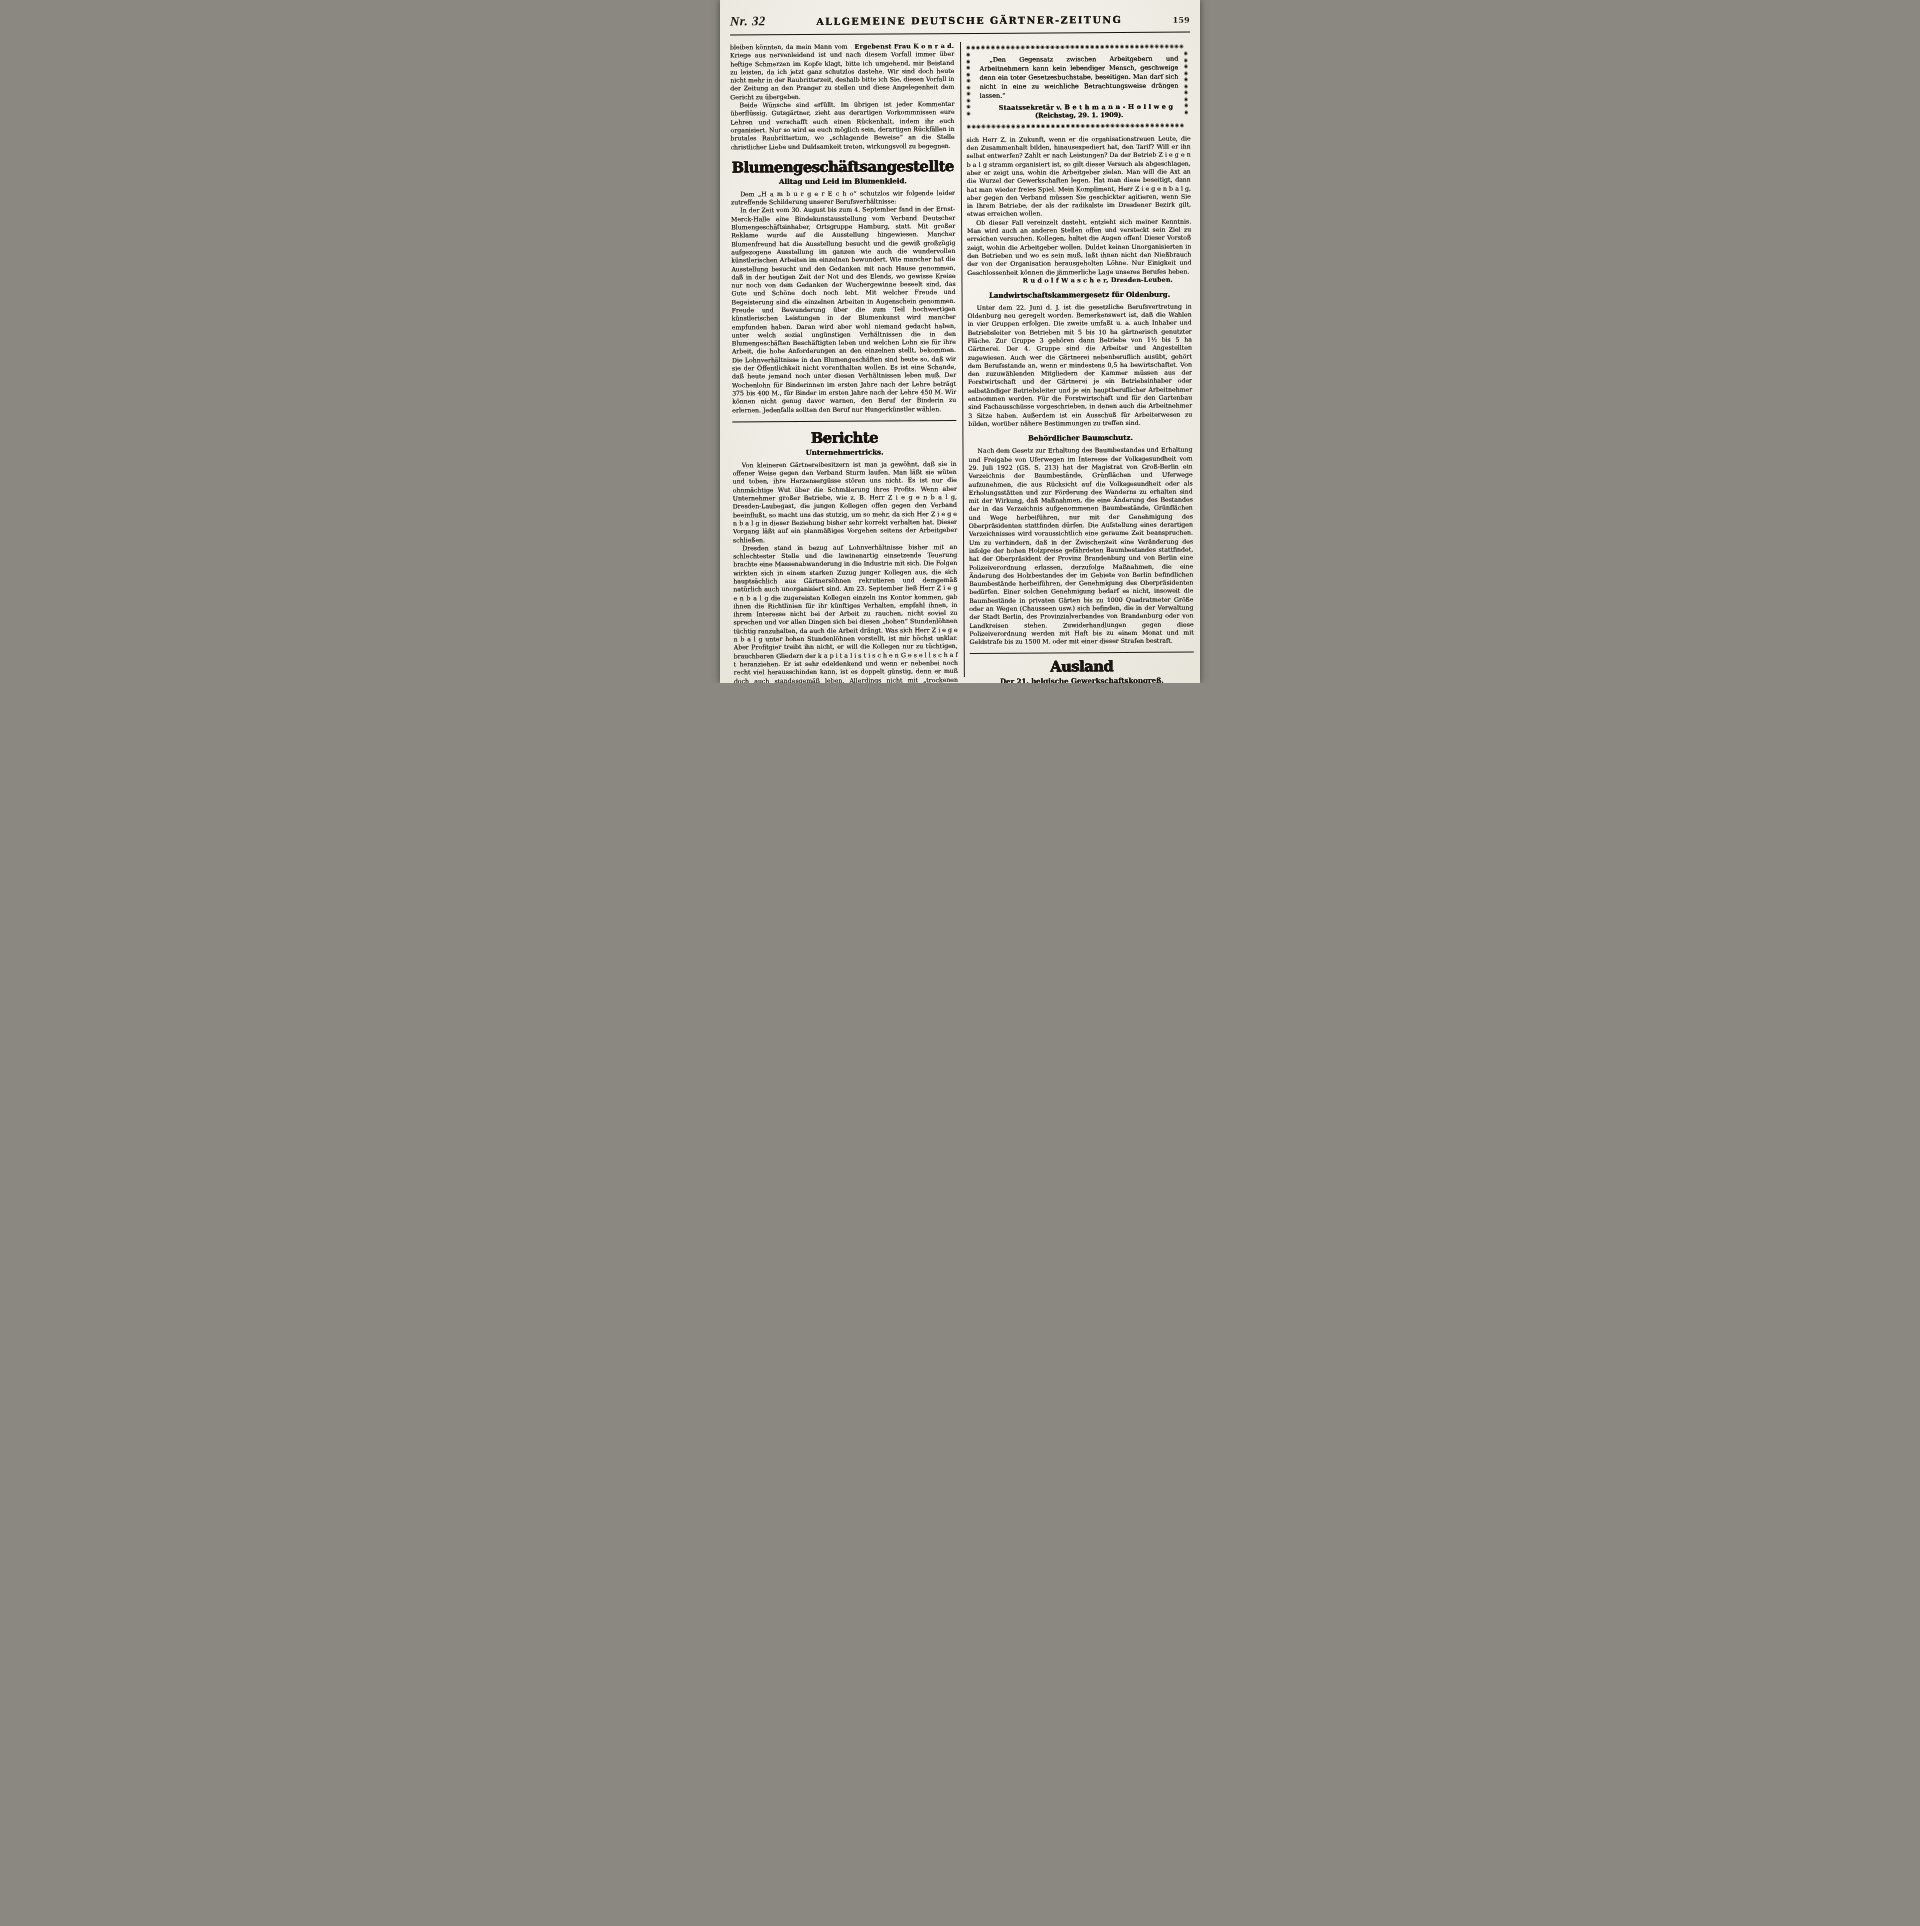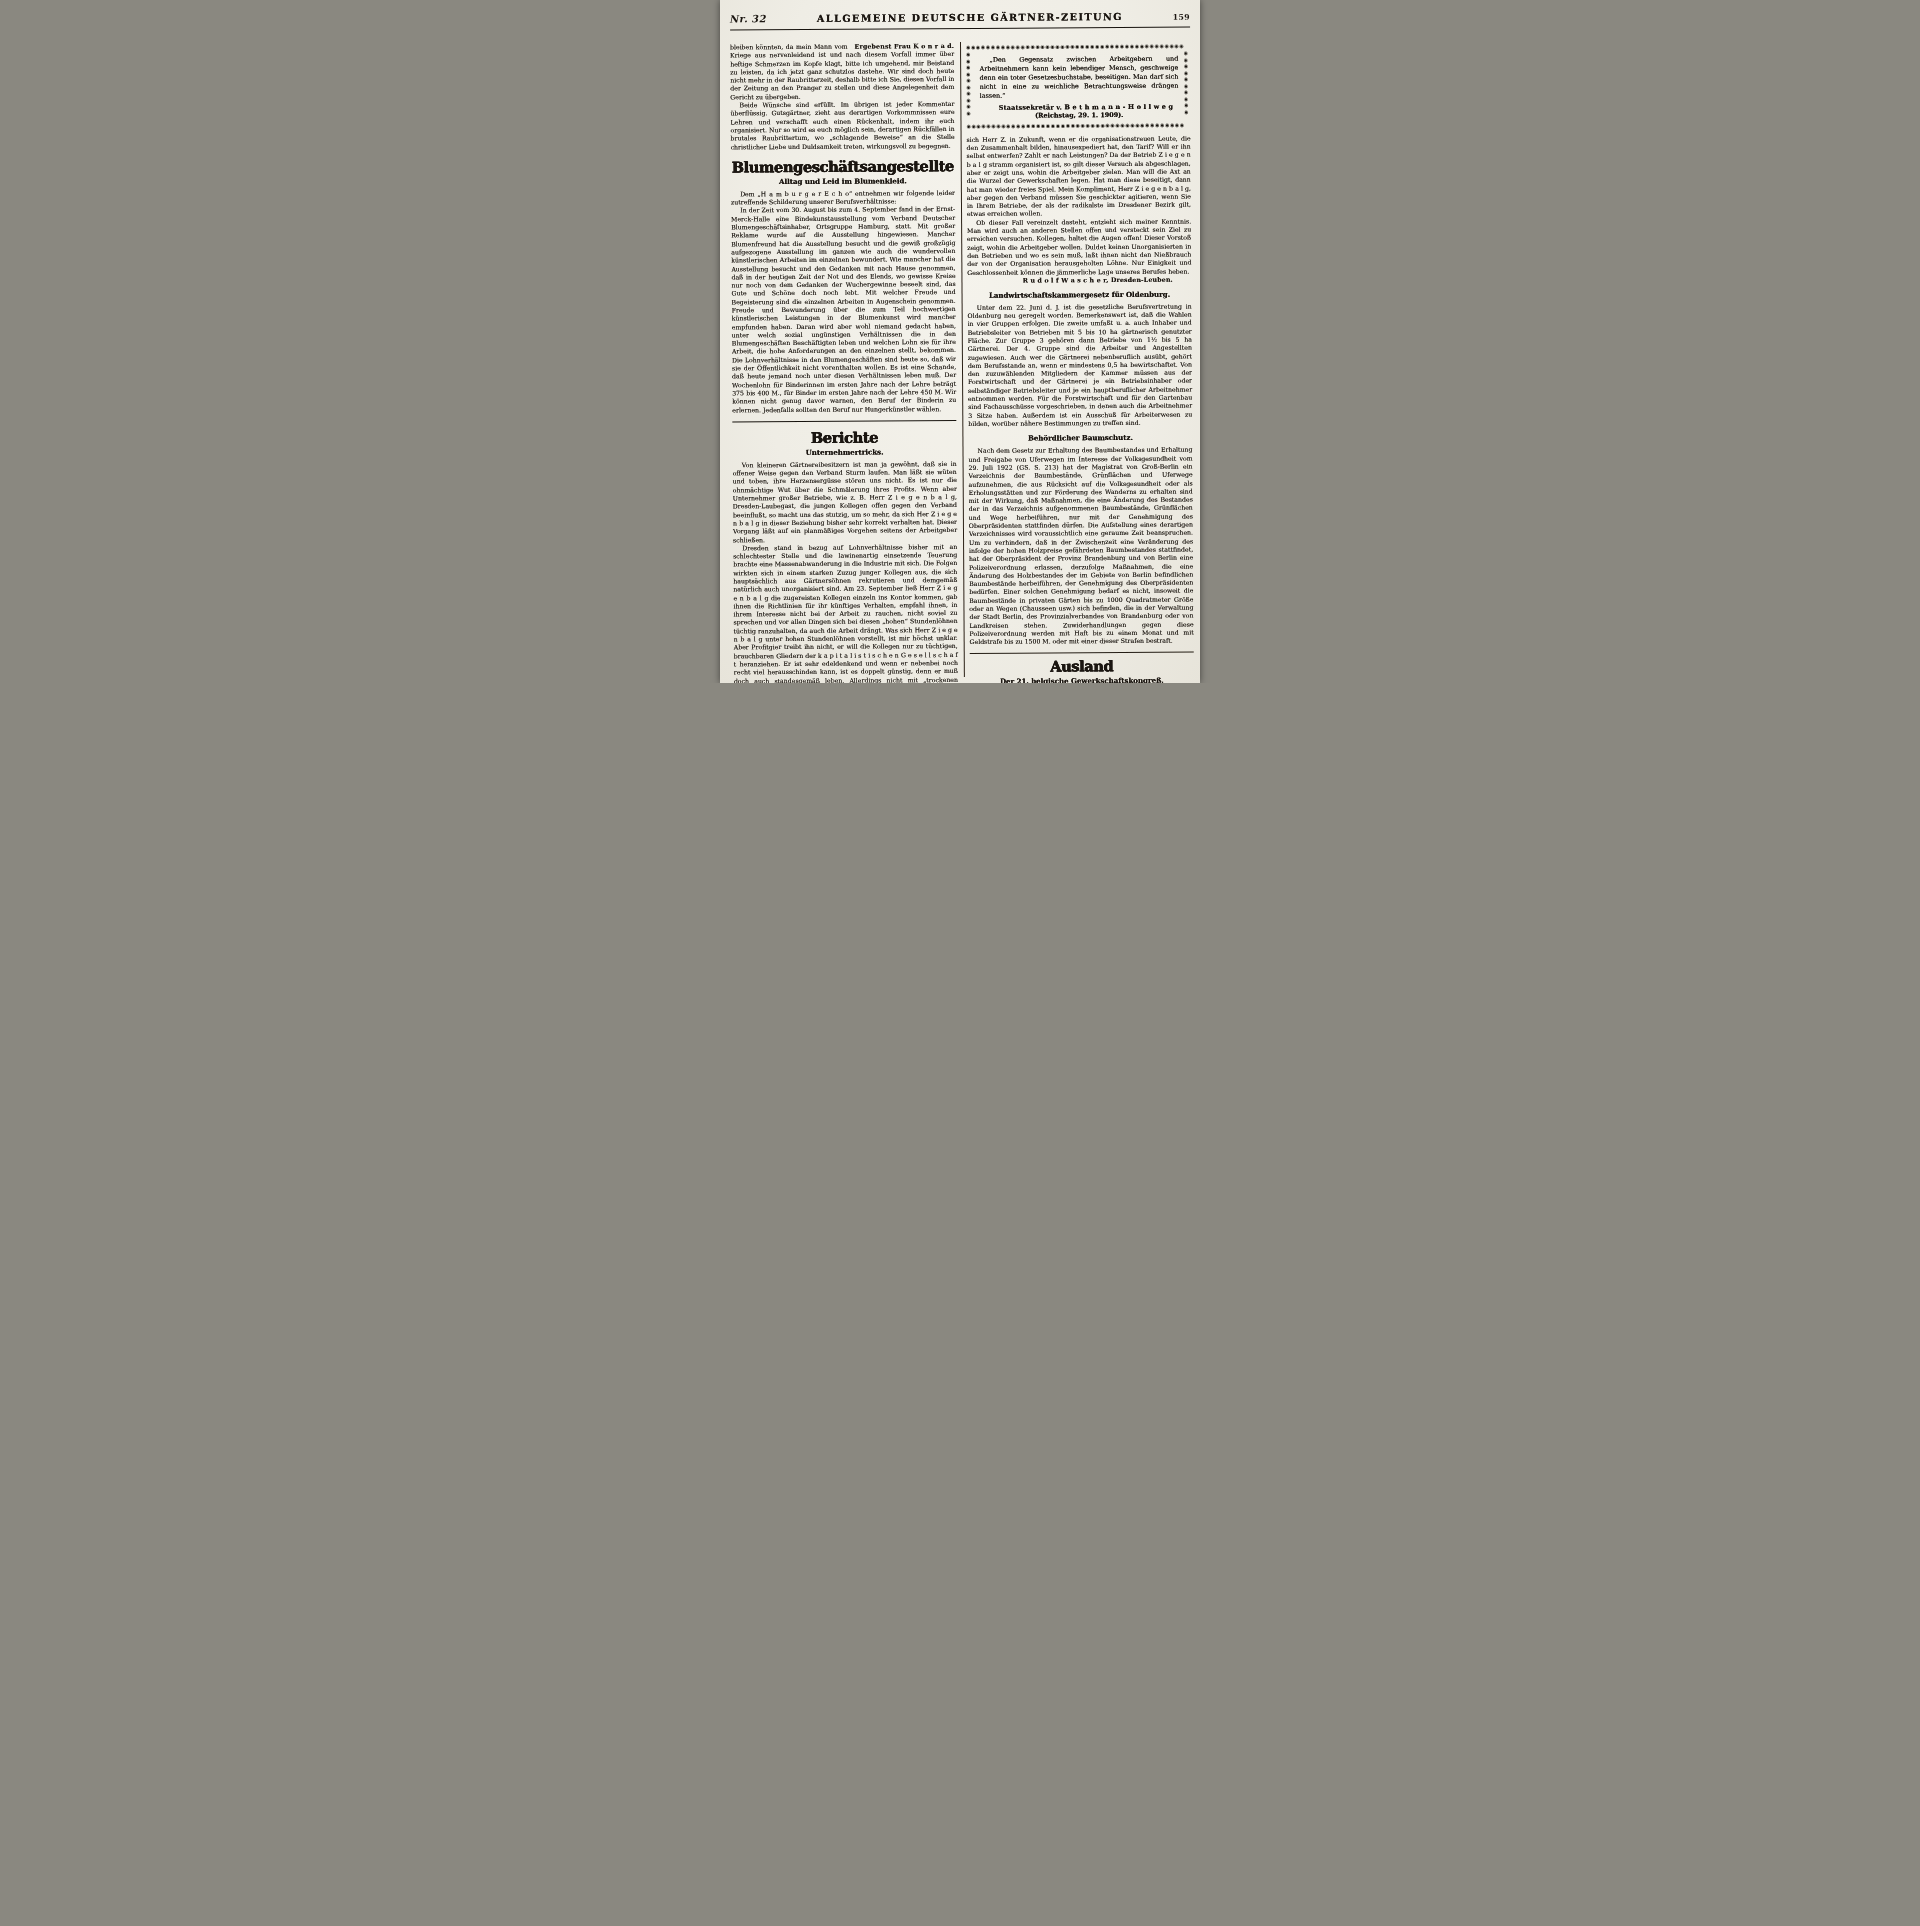--- a/index.html
+++ b/index.html
@@ -24,24 +24,25 @@
   .masthead {
     position: absolute;
     top: 11.6px; left: 10px; right: 10px;
     display: flex;
     align-items: baseline;
     justify-content: space-between;
     border-bottom: 1.5px solid #17130e;
     padding-bottom: 4.6px;
   }
   .issue-no {
-    font-size: 10px;
+    font-size: 13px;
     font-weight: bold;
     font-style: italic;
     letter-spacing: 0.4px;
+    font-family: Liberation Serif, serif;
   }
   .np-title {
     margin: 0;
     font-size: 9.6px;
     font-weight: bold;
     letter-spacing: 1.5px;
     text-shadow: 0.2px 0 currentColor;
     white-space: nowrap;
   }
   .page-no {
@@ -189,21 +190,21 @@
     <section class="col col-left">
 
       <article>
         <p class="body cont"><span class="sig-float">Ergebenst Frau K o n r a d.</span><span>bleiben könnten, da mein Mann vom Kriege aus nervenleidend ist und nach diesem Vorfall immer über heftige Schmerzen im Kopfe klagt, bitte ich umgehend, mir Beistand zu leisten, da ich jetzt ganz schutzlos dastehe. Wir sind doch heute nicht mehr in der Raubritterzeit, deshalb bitte ich Sie, diesen Vorfall in der Zeitung an den Pranger zu stellen und diese Angelegenheit dem Gericht zu übergeben.</span></p>
         <p class="body">Beide Wünsche sind erfüllt. Im übrigen ist jeder Kommentar überflüssig. Gutsgärtner, zieht aus derartigen Vorkommnissen eure Lehren und verschafft euch einen Rückenhalt, indem ihr euch organisiert. Nur so wird es euch möglich sein, derartigen Rückfällen in brutales Raubrittertum, wo „schlagende Beweise“ an die Stelle christlicher Liebe und Duldsamkeit treten, wirkungsvoll zu begegnen.</p>
       </article>
 
       <article>
         <h2 class="display">Blumengeschäftsangestellte</h2>
         <h3 class="subhead">Alltag und Leid im Blumenkleid.</h3>
-        <p class="body">Dem „H a m b u r g e r  E c h o“ entnehmen wir folgende leider zutreffende Schilderung unserer Berufsverhältnisse:</p>
+        <p class="body">Dem „H a m b u r g e r  E c h o“ schutzlos wir folgende leider zutreffende Schilderung unserer Berufsverhältnisse:</p>
         <p class="body">In der Zeit vom 30. August bis zum 4. September fand in der Ernst-Merck-Halle eine Bindekunstausstellung vom Verband Deutscher Blumengeschäftsinhaber, Ortsgruppe Hamburg, statt. Mit großer Reklame wurde auf die Ausstellung hingewiesen. Mancher Blumenfreund hat die Ausstellung besucht und die gewiß großzügig aufgezogene Ausstellung im ganzen wie auch die wundervollen künstlerischen Arbeiten im einzelnen bewundert. Wie mancher hat die Ausstellung besucht und den Gedanken mit nach Hause genommen, daß in der heutigen Zeit der Not und des Elends, wo gewisse Kreise nur noch von dem Gedanken der Wuchergewinne beseelt sind, das Gute und Schöne doch noch lebt. Mit welcher Freude und Begeisterung sind die einzelnen Arbeiten in Augenschein genommen. Freude und Bewunderung über die zum Teil hochwertigen künstlerischen Leistungen in der Blumenkunst wird mancher empfunden haben. Daran wird aber wohl niemand gedacht haben, unter welch sozial ungünstigen Verhältnissen die in den Blumengeschäften Beschäftigten leben und welchen Lohn sie für ihre Arbeit, die hohe Anforderungen an den einzelnen stellt, bekommen. Die Lohnverhältnisse in den Blumengeschäften sind heute so, daß wir sie der Öffentlichkeit nicht vorenthalten wollen. Es ist eine Schande, daß heute jemand noch unter diesen Verhältnissen leben muß. Der Wochenlohn für Binderinnen im ersten Jahre nach der Lehre beträgt 375 bis 400 M., für Binder im ersten Jahre nach der Lehre 450 M. Wir können nicht genug davor warnen, den Beruf der Binderin zu erlernen. Jedenfalls sollten den Beruf nur Hungerkünstler wählen.</p>
       </article>
 
       <hr class="rule-heavy">
 
       <section>
         <h2 class="display">Berichte</h2>
         <h3 class="subhead">Unternehmertricks.</h3>
         <p class="body">Von kleineren Gärtnereibesitzern ist man ja gewöhnt, daß sie in offener Weise gegen den Verband Sturm laufen. Man läßt sie wüten und toben, ihre Herzensergüsse stören uns nicht. Es ist nur die ohnmächtige Wut über die Schmälerung ihres Profits. Wenn aber Unternehmer großer Betriebe, wie z. B. Herr Z i e g e n b a l g, Dresden-Laubegast, die jungen Kollegen offen gegen den Verband beeinflußt, so macht uns das stutzig, um so mehr, da sich Her Z i e g e n b a l g in dieser Beziehung bisher sehr korrekt verhalten hat. Dieser Vorgang läßt auf ein planmäßiges Vorgehen seitens der Arbeitgeber schließen.</p>
         <p class="body">Dresden stand in bezug auf Lohnverhältnisse bisher mit an schlechtester Stelle und die lawinenartig einsetzende Teuerung brachte eine Massenabwanderung in die Industrie mit sich. Die Folgen wirkten sich in einem starken Zuzug junger Kollegen aus, die sich hauptsächlich aus Gärtnersöhnen rekrutieren und demgemäß natürlich auch unorganisiert sind. Am 23. September ließ Herr Z i e g e n b a l g die zugereisten Kollegen einzeln ins Kontor kommen, gab ihnen die Richtlinien für ihr künftiges Verhalten, empfahl ihnen, in ihrem Interesse nicht bei der Arbeit zu rauchen, nicht soviel zu sprechen und vor allen Dingen sich bei diesen „hohen“ Stundenlöhnen tüchtig ranzuhalten, da auch die Arbeit drängt. Was sich Herr Z i e g e n b a l g unter hohen Stundenlöhnen vorstellt, ist mir höchst unklar. Aber Profitgier treibt ihn nicht, er will die Kollegen nur zu tüchtigen, brauchbaren Gliedern der k a p i t a l i s t i s c h e n  G e s e l l s c h a f t heranziehen. Er ist sehr edeldenkend und wenn er nebenbei noch recht viel herausschinden kann, ist es doppelt günstig, denn er muß doch auch standesgemäß leben. Allerdings nicht mit „trockenen Hanf“, wie es mancher Gärtnergehilfe muß, wenn er sich bei diesen Hungerlöhnen überhaupt mal Stiefel besohlen lassen will.</p>

